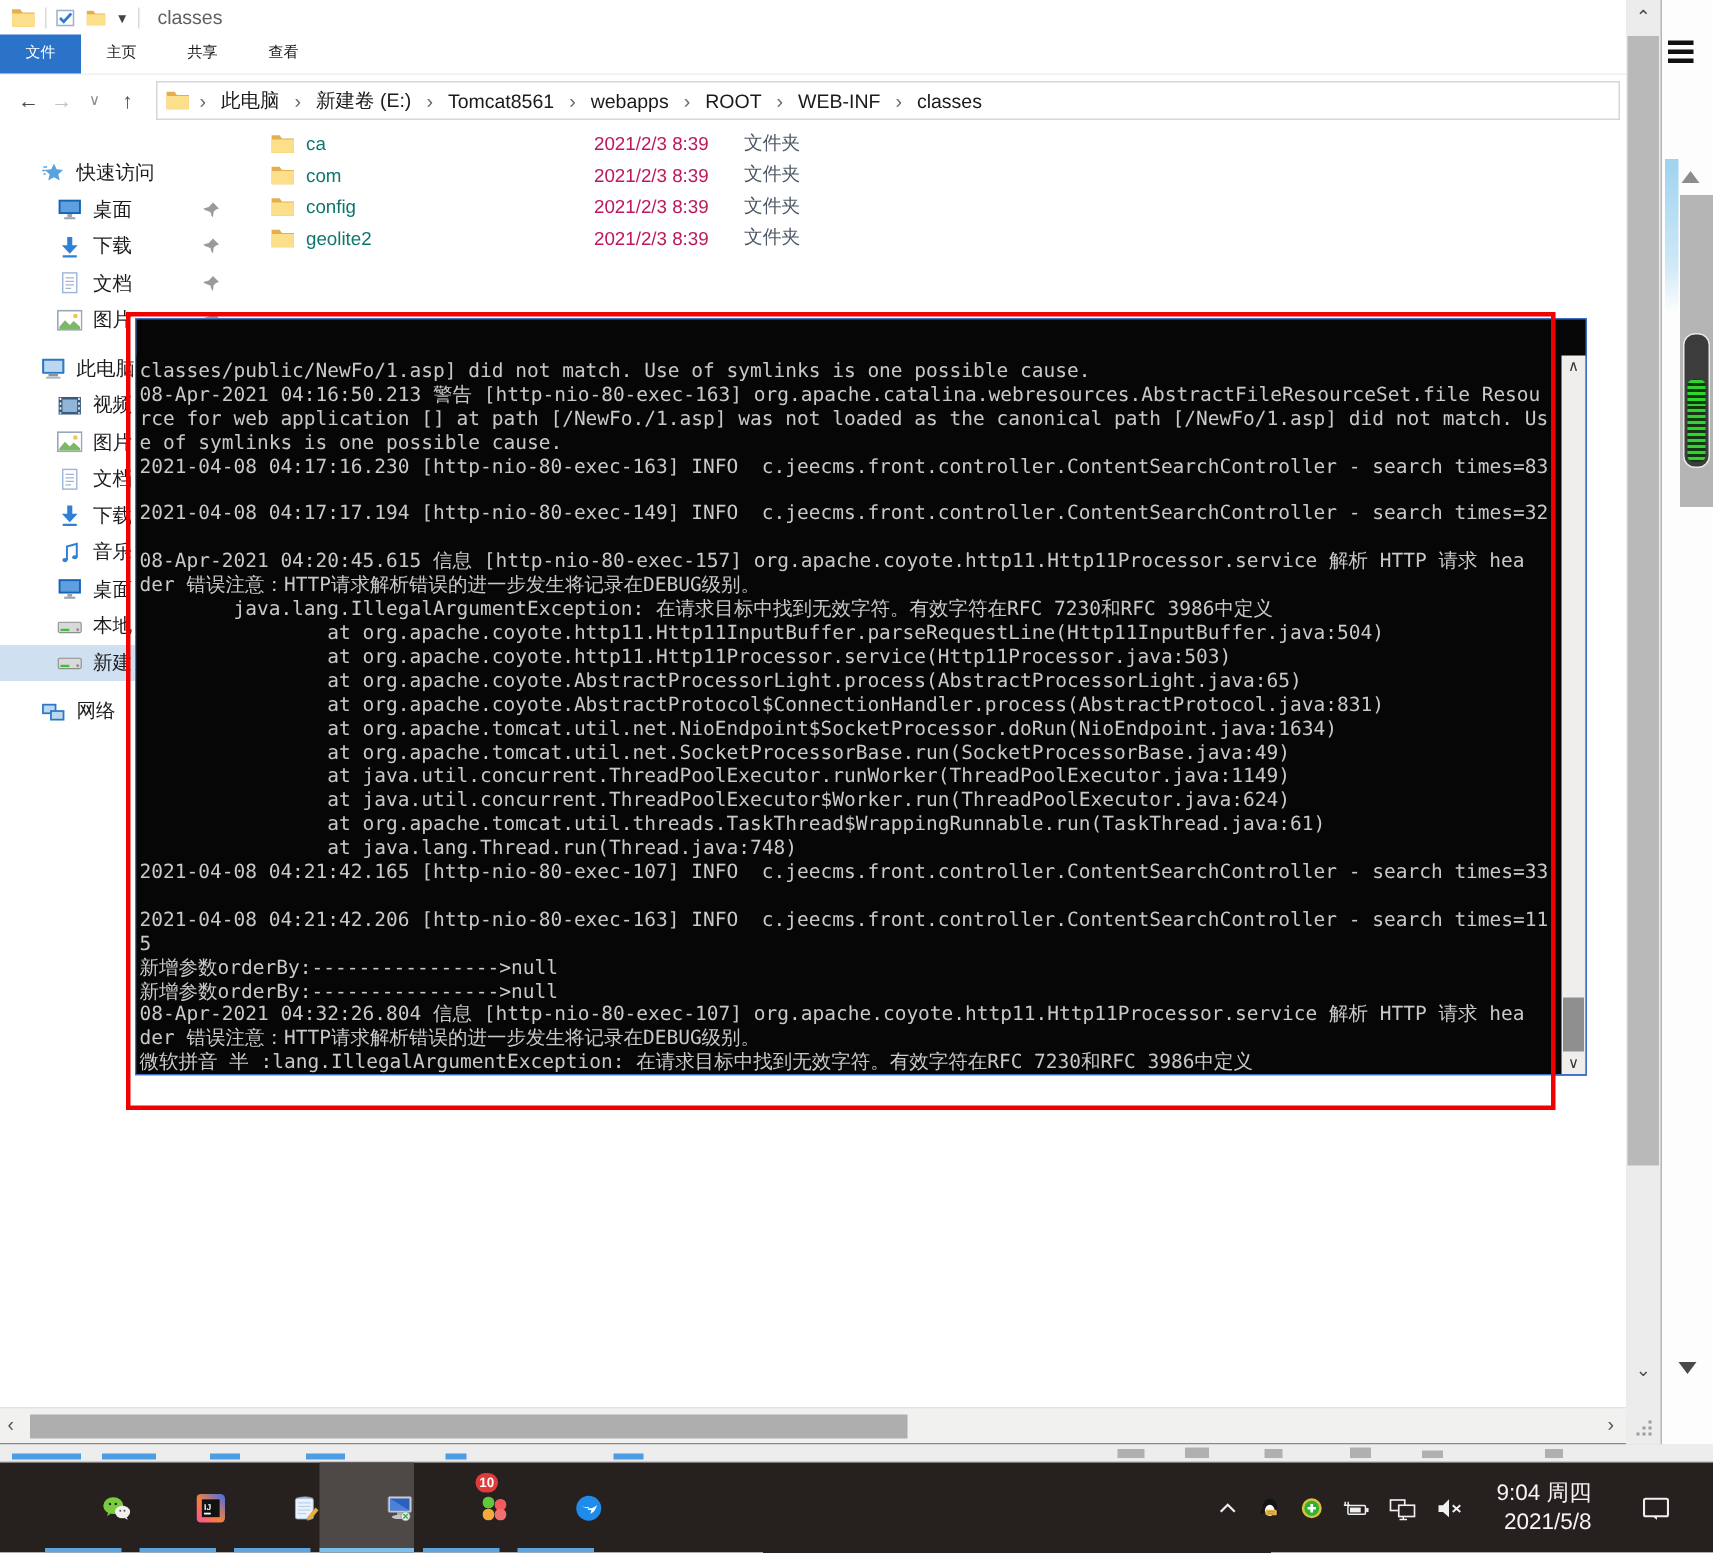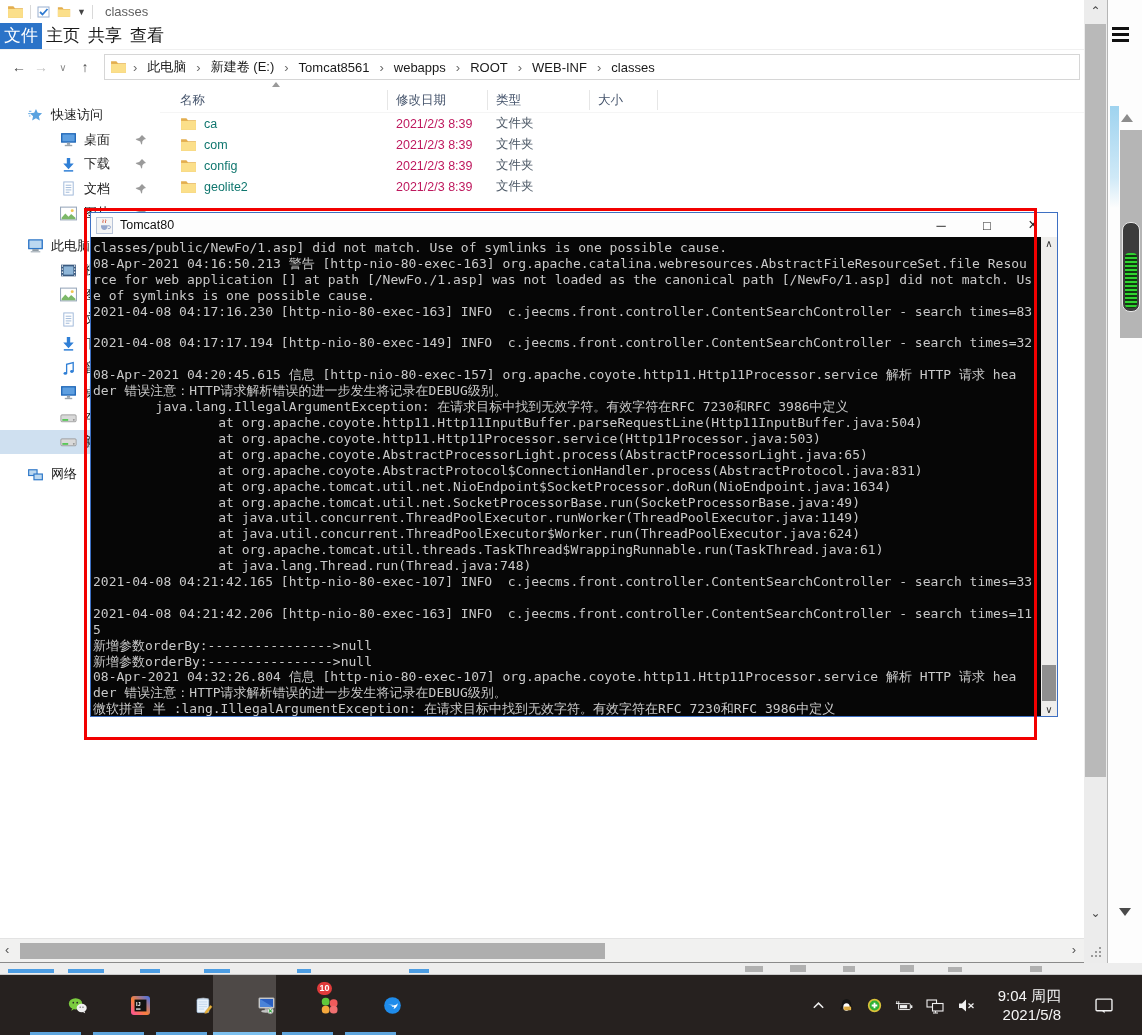--- a/index.html
+++ b/index.html
@@ -13,38 +13,38 @@
   .titlebar { height:23px; display:flex; align-items:center; padding-left:7px; gap:6px; }
   .titlebar .qat-sep { width:1px; height:14px; background:#d9d9d9; }
   .win-title { font-size:13px; color:#5f5f5f; margin-left:6px; }
   .icn { display:inline-block; line-height:0; }
   .icn svg { width:100%; height:100%; display:block; }
   .i16 { width:17px; height:14px; }
   .i14 { width:14px; height:12px; }
   .caret { font-size:9px; color:#444; }
 
   .ribbon { height:27px; display:flex; border-bottom:1px solid #f0f0f0; align-items:stretch; }
-  .tab { padding:0 4px; line-height:26px; font-size:17px; color:#1a1a1a; cursor:default; }
+  .tab { padding:0 17px; line-height:26px; font-size:10px; color:#1a1a1a; cursor:default; }
   .tab.active { background:#2b73c8; color:#fff; }
 
   .addr-row { height:34px; display:flex; align-items:center; padding-left:8px; }
   .nav-btn { width:22px; height:22px; display:flex; align-items:center; justify-content:center;
              font-size:14px; }
   .addr-box { height:26px; flex:1; margin-left:8px; margin-right:4px; border:1px solid #d6d6d6;
               display:flex; align-items:center; padding-left:5px; background:#fff; }
   .crumb { font-size:13px; color:#1a1a1a; padding:0 4px; white-space:nowrap; }
   .crumb-sep { font-size:13px; color:#6a6a6a; padding:0 6px; }
 
   .content { position:absolute; left:0; top:85px; right:0; bottom:24px; display:flex; }
   .sidebar { width:160px; padding-top:18px; overflow:hidden; flex:none; }
   .side-item { height:24.5px; display:flex; align-items:center; font-size:13px; color:#1b1b1b;
                white-space:nowrap; }
   .side-item .sicon { width:17px; height:15px; margin-right:7px; flex:none; }
   .side-item.lvl1 { padding-left:27px; }
-  .side-item.lvl2 { padding-left:60px;align-items:center; }
+  .side-item.lvl2 { padding-left:38px;align-items:center; }
   .side-item .pin { width:12px; height:12px; margin-left:auto; margin-right:13px; }
   .side-item.selected { background:#cfe0f0; }
 
   .filearea { flex:1; position:relative; }
   .cols { display:flex; height:26px; align-items:center; font-size:12.5px; color:#44536b;
           border-bottom:1px solid #f5f5f5; position:relative; margin-top:2px; }
   .col { padding-left:8px; border-right:1px solid #e6e6e6; height:20px; line-height:20px; }
   .col.c-name { width:228px; padding-left:20px; }
   .col.c-date { width:100px; }
   .col.c-type { width:102px; }
@@ -378,27 +378,20 @@
                 <rect x="1" y="2" width="9" height="6.5" fill="#2e77c8"></rect>
                 <rect x="2.1" y="3.1" width="6.8" height="4.3" fill="#bcd8f0"></rect>
                 <rect x="6" y="6" width="9" height="6.5" fill="#2e77c8"></rect>
                 <rect x="7.1" y="7.1" width="6.8" height="4.3" fill="#bcd8f0"></rect>
               </svg>
             </span>
             <span class="slabel">网络</span>
           </div>
         </div>
       <div class="filearea">
-        <div class="cols">
-          <div class="sort-caret"></div>
-        <div class="col c-name">名称</div>
-            <div class="col c-date">修改日期</div>
-            <div class="col c-type">类型</div>
-            <div class="col c-size">大小</div>
-          </div>
         <div>
             <div class="frow">
               <span class="fcell name">
                 <span class="icn ">
                   <svg viewBox="0 0 16 13">
                     <path d="M1 1h5l1.5 2H15v9H1z" fill="#e3ae4f"></path>
                     <path d="M1 3.6h14V12H1z" fill="#fbdf8a"></path>
                   </svg>
                 </span>
                 <span>ca</span>
@@ -479,36 +472,20 @@
       <div class="rs-thumb">
         <div class="stripes"></div>
       </div>
     </div>
     <div class="rs-down"></div>
   </div>
 
   <div class="red-gap"></div>
 
   <div class="console">
-    <div class="ctitle">
-      <span class="icn cup">
-        <svg viewBox="0 0 17 17">
-            <rect x="0.5" y="0.5" width="16" height="16" fill="#f4f4f4" stroke="#b8c4d8"></rect>
-            <path d="M5 9.2c0 2.2 1.5 3.8 3.3 3.8s3.2-1.6 3.2-3.8V8.2H5z" fill="#96a7cc"></path>
-            <path d="M11.5 8.8h1.6a1.4 1.4 0 010 2.8h-1.3" fill="none" stroke="#96a7cc"></path>
-            <path d="M7 2.6c.9 1.1-.9 2 0 3.2M9.6 2.6c.9 1.1-.9 2 0 3.2" stroke="#d4553a" fill="none"></path>
-          </svg>
-      </span>
-      <span class="ctitle-text">Tomcat80</span>
-      <div class="cbtns">
-        <span class="cbtn">─</span>
-        <span class="cbtn">□</span>
-        <span class="cbtn" style="font-size:16px">×</span>
-      </div>
-    </div>
     <div class="cbody">
       <pre class="console-log">classes/public/NewFo/1.asp] did not match. Use of symlinks is one possible cause.
 08-Apr-2021 04:16:50.213 警告 [http-nio-80-exec-163] org.apache.catalina.webresources.AbstractFileResourceSet.file Resou
 rce for web application [] at path [/NewFo./1.asp] was not loaded as the canonical path [/NewFo/1.asp] did not match. Us
 e of symlinks is one possible cause.
 2021-04-08 04:17:16.230 [http-nio-80-exec-163] INFO  c.jeecms.front.controller.ContentSearchController - search times=83
 
 2021-04-08 04:17:17.194 [http-nio-80-exec-149] INFO  c.jeecms.front.controller.ContentSearchController - search times=32
 
 08-Apr-2021 04:20:45.615 信息 [http-nio-80-exec-157] org.apache.coyote.http11.Http11Processor.service 解析 HTTP 请求 hea

